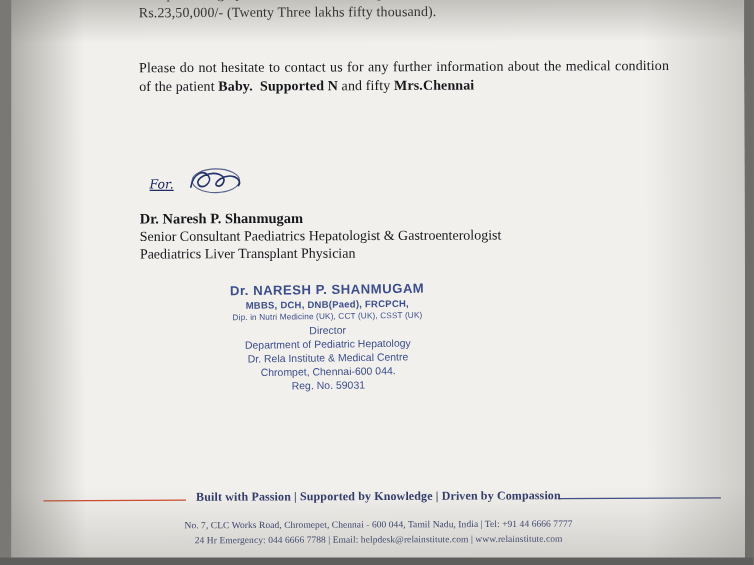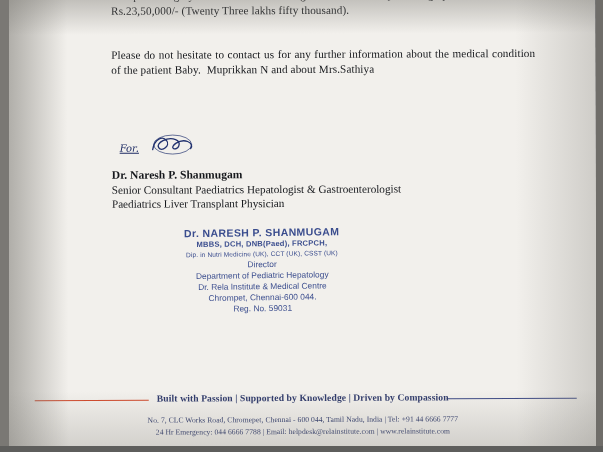--- a/index.html
+++ b/index.html
@@ -76,21 +76,21 @@
     display: block;
     margin-top: -6px;
     
     clip-path: inset(7px 0 0 0);
   }
   #para2 {
     left: 104px;
     top: 53px;
     width: 424px;
   }
-  .bold { font-weight: normal; }
+  .bold { font-weight: bold; }
 
   
   #handwritten {
     position: absolute;
     left: 112px;
     top: 148px;
     color: #1c2a63;
     font-family: "DejaVu Serif", serif;
     font-size: 10px;
     font-style: italic;
@@ -215,21 +215,21 @@
 
 <div id="page">
 
   <div id="paper">
 
     <div class="body-text clip-top">
       <span class="line1">transplant surgery. The cost for the living donor liver transplant surgery would be around Rs.23,50,000/- (Twenty Three lakhs fifty thousand).</span>
     </div>
 
     <div class="body-text" id="para2">
-      <span>Please do not hesitate to contact us for any further information about the medical condition of the patient </span><span class="bold">Baby.</span><span>&nbsp;&nbsp;</span><span class="bold">Muprikkan N</span><span> and about </span><span class="bold">Mrs.Sathiya</span>
+      <span>Please do not hesitate to contact us for any further information about the medical condition of the patient </span><span class="bold">Baby.</span><span>&nbsp;&nbsp;</span><span class="bold">Supported N</span><span> and fifty </span><span class="bold">Mrs.Chennai</span>
     </div>
 
     <div id="handwritten">For.</div>
 
     <svg id="signature-scribble" viewBox="0 0 46 24">
       <path d="M3 17 C5 6, 13 3, 17 8 C21 13, 12 20, 9 15 C6 10, 18 4, 26 7 C33 10, 28 18, 24 16 C20 14, 30 6, 38 9 C42 10.5, 43 14, 41 16" fill="none" stroke="#21316e" stroke-width="1.3" stroke-linecap="round"></path>
       <ellipse cx="23" cy="12" rx="19" ry="9.5" fill="none" stroke="#21316e" stroke-width="0.9" opacity="0.75"></ellipse>
     </svg>
 
     <div id="doctor-block">

